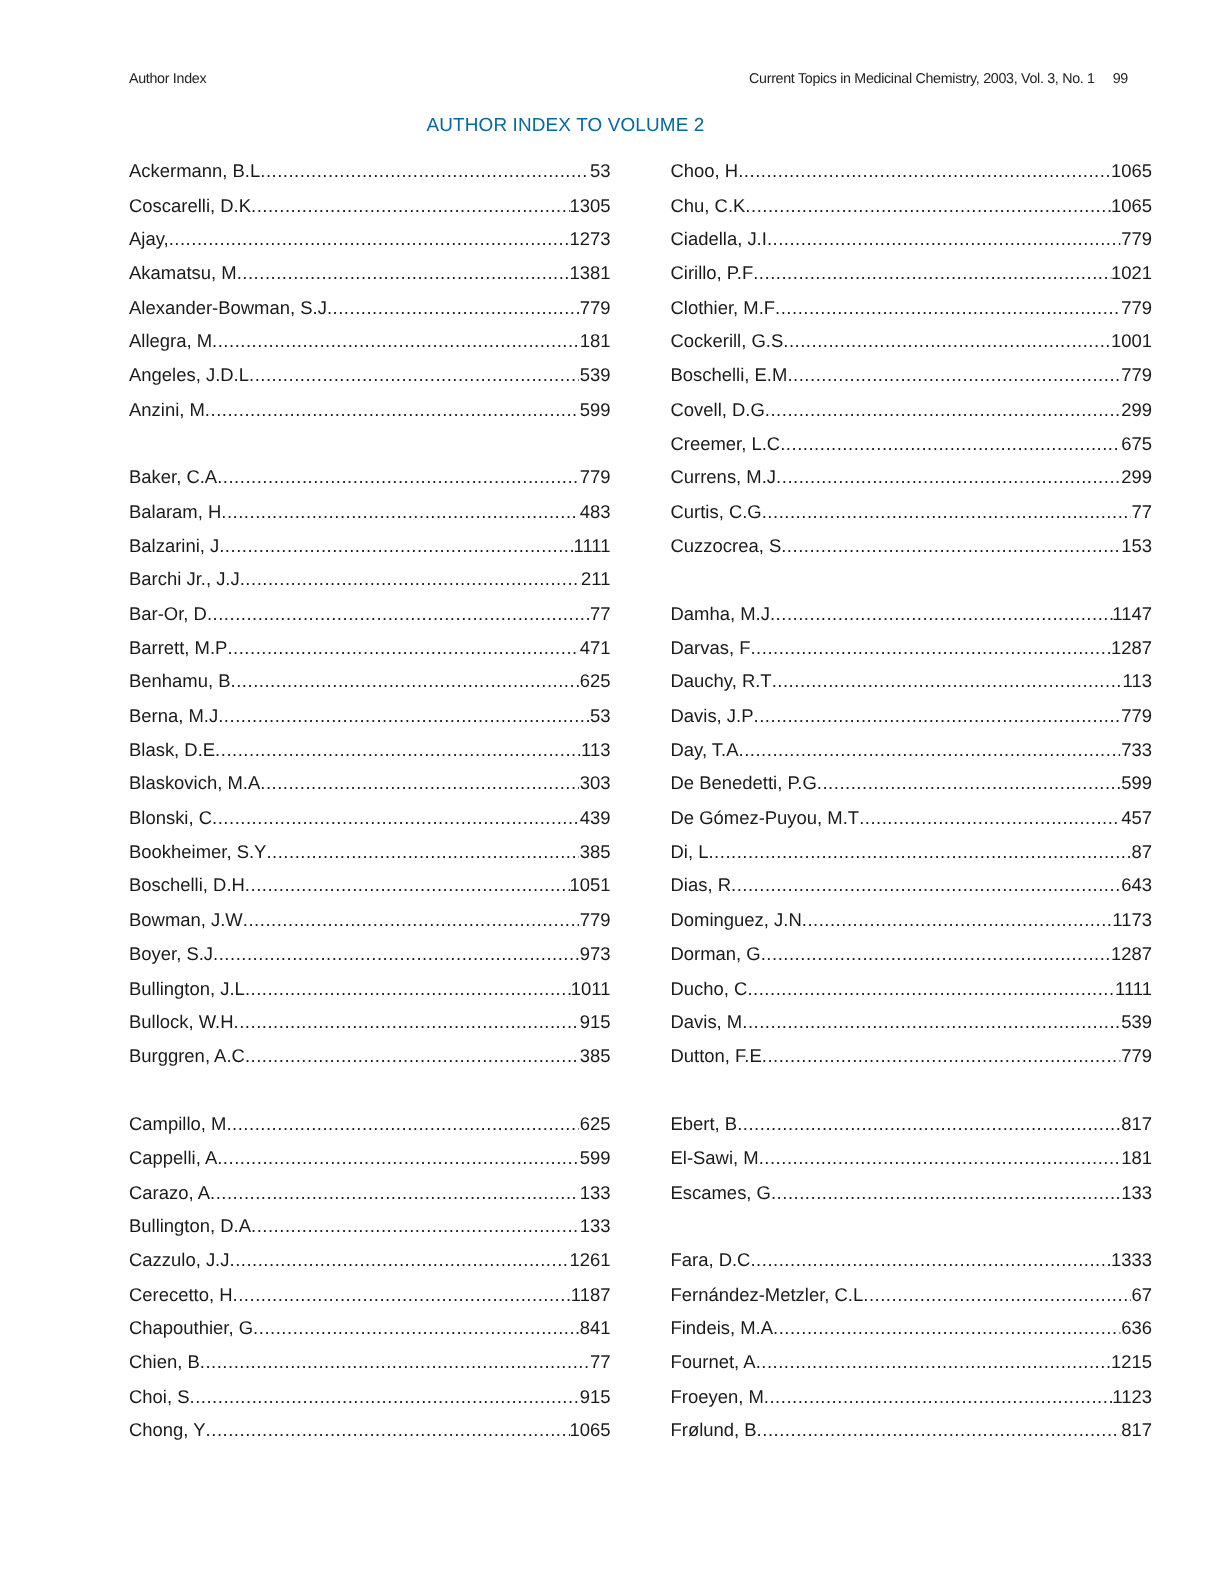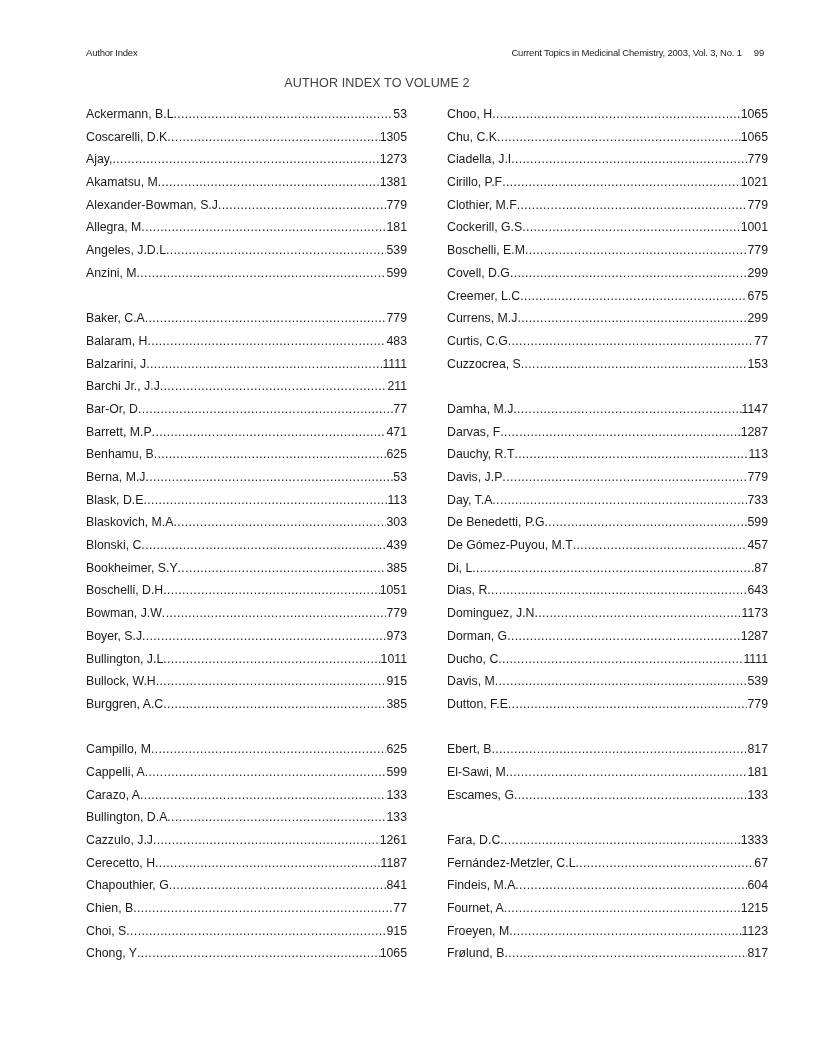--- a/index.html
+++ b/index.html
@@ -1,24 +1,24 @@
 <!DOCTYPE html>
 <html><head>
   <meta charset="utf-8">
   <style>
     html, body { margin: 0; padding: 0; background: #ffffff; }
     body { width: 816px; height: 1056px; position: relative; overflow: hidden;
            font-family: "Liberation Sans", sans-serif; color: #1a1a1a; }
     .running-head { position: absolute; top: 47px; left: 86px; right: 48px; height: 14px;
                     font-size: 9.5px; color: #222; }
     .rh-left { position: absolute; left: 0; top: 0; letter-spacing: -0.2px; }
-    .rh-right { position: absolute; right: 4px; top: 0; letter-spacing: -0.2px; }
+    .rh-right { position: absolute; right: 16px; top: 0; letter-spacing: -0.2px; }
     .rh-page { margin-left: 12px; }
     .title { position: absolute; top: 76px; left: 0; width: 754px; text-align: center;
-             font-size: 12.6px; letter-spacing: 0.1px; color: #404040; }
+             font-size: 12.6px; letter-spacing: 0.1px; color: #0369a1; }
     .column { position: absolute; top: 104px; width: 321px; }
     .col-left { left: 86px; }
     .col-right { left: 447px; }
     .entry { height: 22.7px; line-height: 20px; font-size: 12.3px; display: flex;
              white-space: nowrap; overflow: hidden; }
     .entry.blank { }
     .name { flex: 0 0 auto; }
     .leader { flex: 1 1 auto; overflow: hidden; position: relative; }
     .leader::before { content: "........................................................................................................................................................";
                       position: absolute; left: 0; top: 0; white-space: nowrap; letter-spacing: 0.35px; }
@@ -375,21 +375,21 @@
       <span class="page">1333</span>
     </div>
     <div class="entry">
       <span class="name">Fernández-Metzler, C.L</span>
       <span class="leader"></span>
       <span class="page">67</span>
     </div>
     <div class="entry">
       <span class="name">Findeis, M.A</span>
       <span class="leader"></span>
-      <span class="page">604</span>
+      <span class="page">636</span>
     </div>
     <div class="entry">
       <span class="name">Fournet, A</span>
       <span class="leader"></span>
       <span class="page">1215</span>
     </div>
     <div class="entry">
       <span class="name">Froeyen, M</span>
       <span class="leader"></span>
       <span class="page">1123</span>

